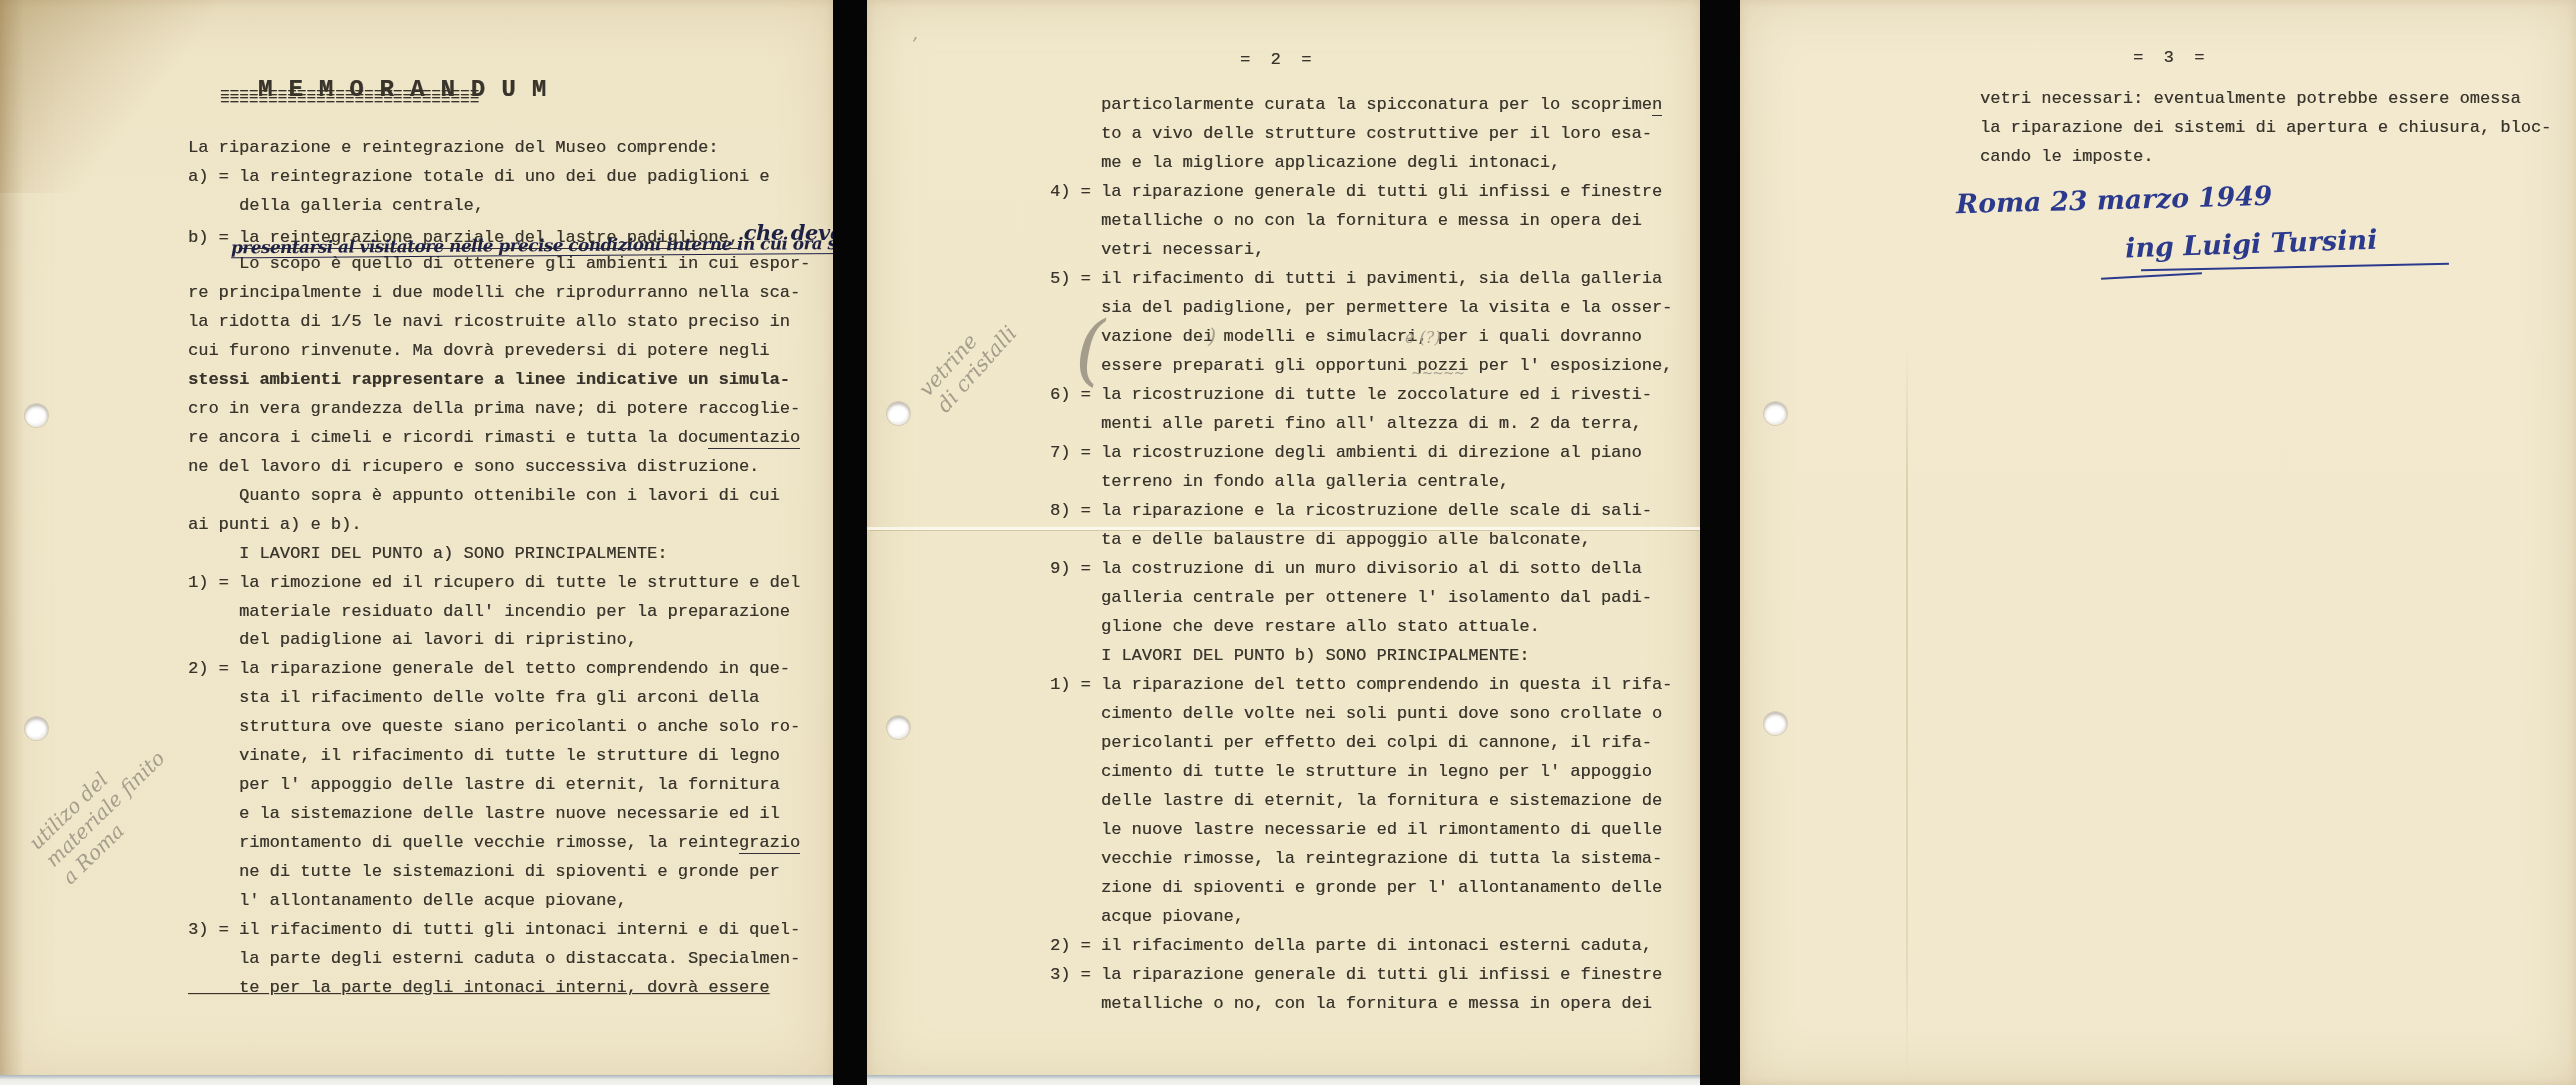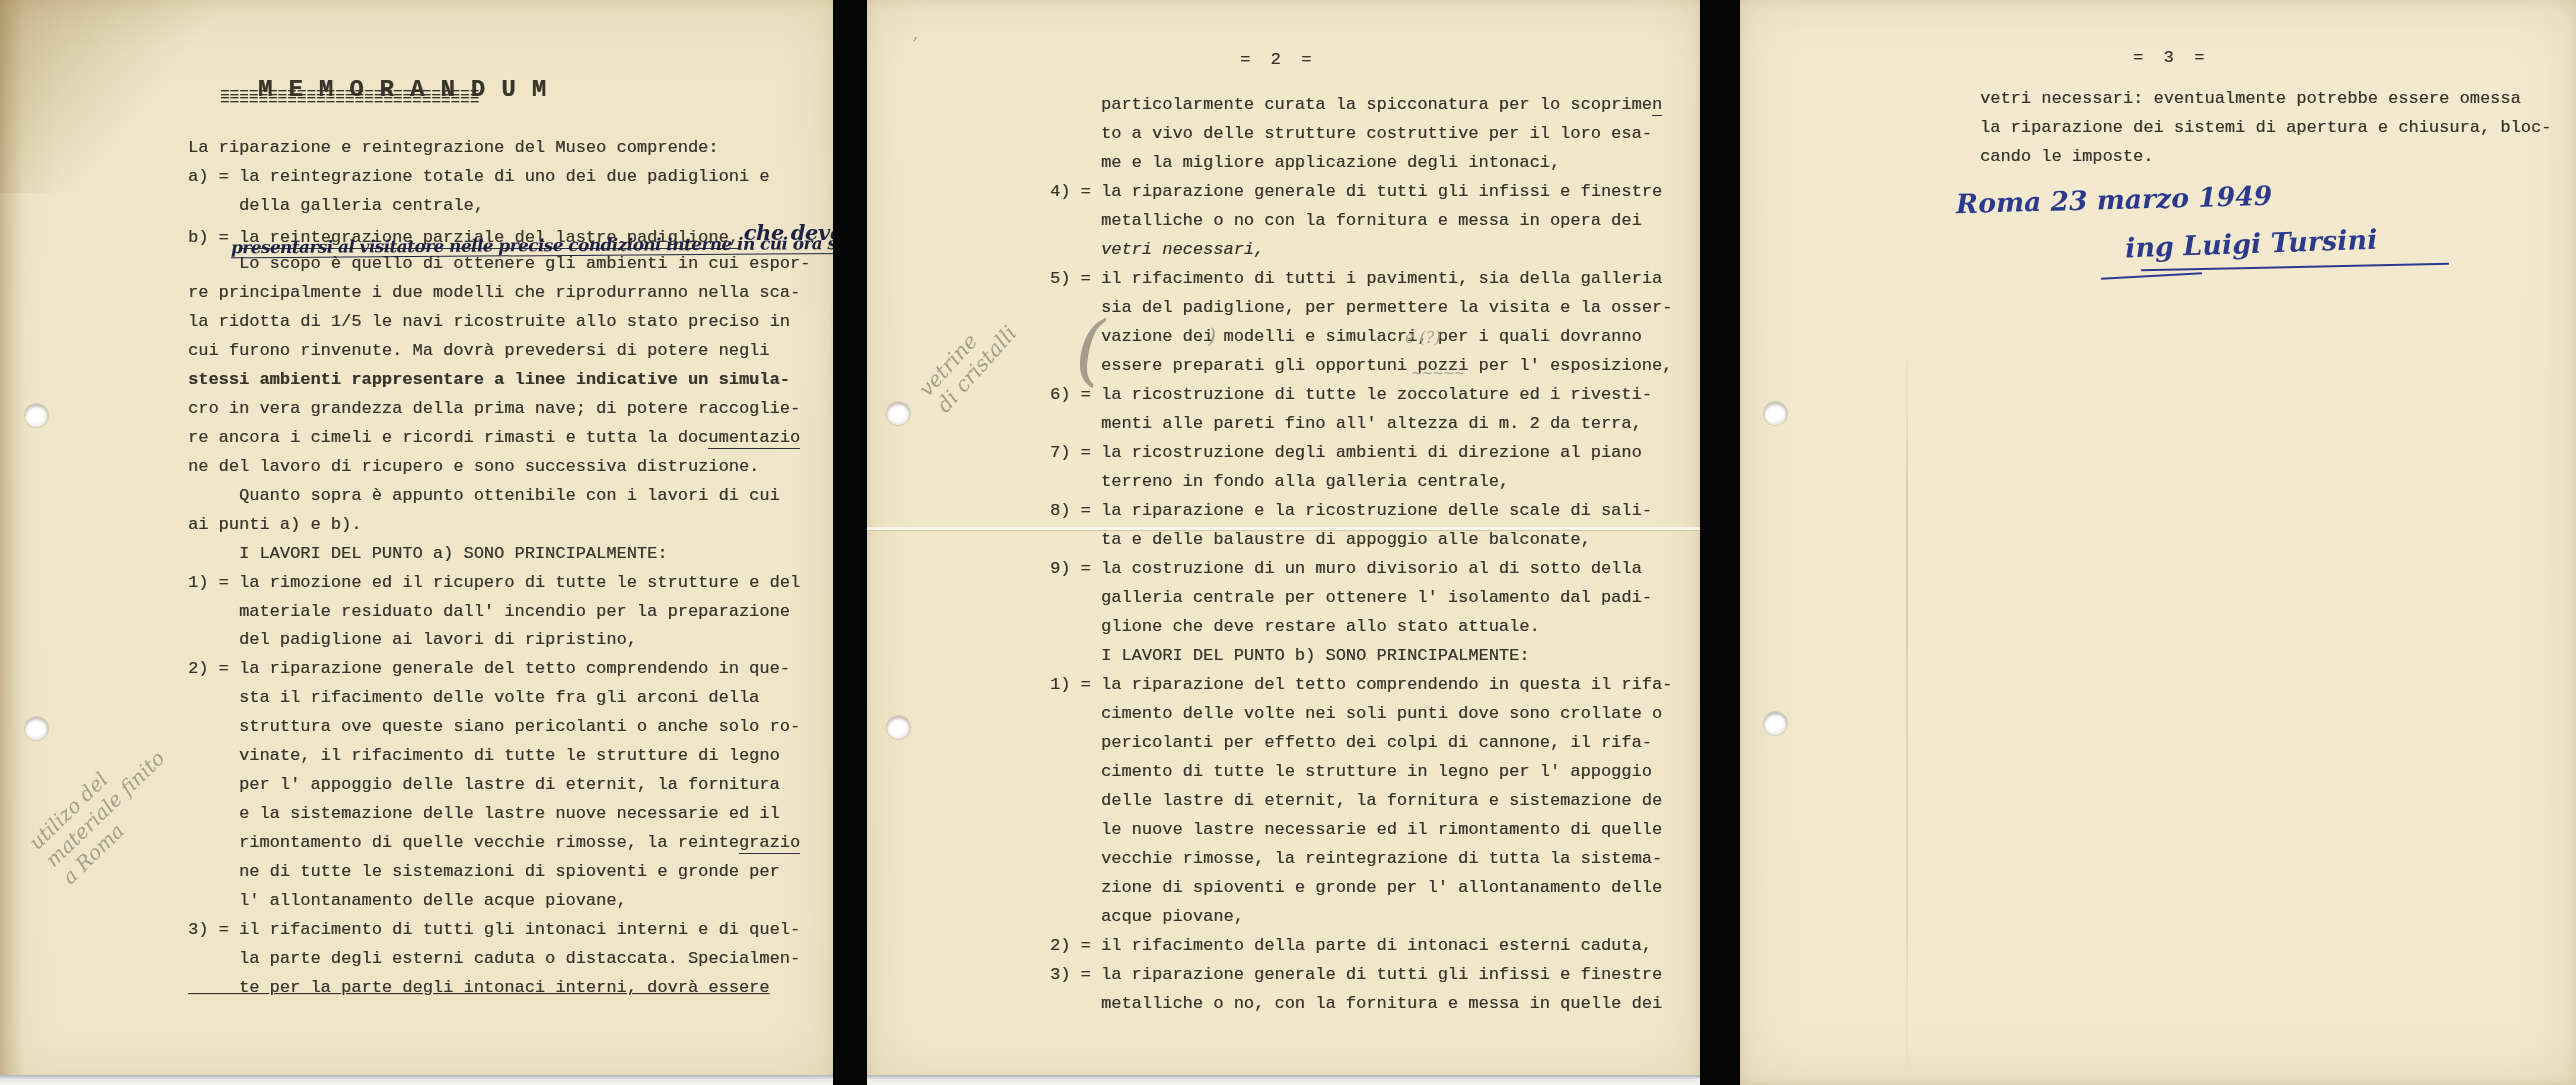--- a/index.html
+++ b/index.html
@@ -96,21 +96,21 @@
   <div class="sep" style="left:833px;width:34px;"></div>
 
   <section class="page" id="page-2">
     <div class="page-num" style="left:373px;top:50px;">=  2  =</div>
     <div class="text-layer">
         <div class="tline" style="left: 183px; top: 90px;"><span class="seg-t">     particolarmente curata la spicconatura per lo scoprime</span><span class="seg-tu">n</span></div>
         <div class="tline" style="left: 183px; top: 119px;"><span class="seg-t">     to a vivo delle strutture costruttive per il loro esa-</span></div>
         <div class="tline" style="left: 183px; top: 148px;"><span class="seg-t">     me e la migliore applicazione degli intonaci,</span></div>
         <div class="tline" style="left: 183px; top: 177px;"><span class="seg-t">4) = la riparazione generale di tutti gli infissi e finestre</span></div>
         <div class="tline" style="left: 183px; top: 206px;"><span class="seg-t">     metalliche o no con la fornitura e messa in opera dei</span></div>
-        <div class="tline" style="left: 183px; top: 235px; font-style: italic;"><span class="seg-t">     vetri necessari,</span></div>
+        <div class="tline" style="left: 183px; top: 235px;"><span class="seg-t">     vetri necessari,</span></div>
         <div class="tline" style="left: 183px; top: 264px;"><span class="seg-t">5) = il rifacimento di tutti i pavimenti, sia della galleria</span></div>
         <div class="tline" style="left: 183px; top: 293px;"><span class="seg-t">     sia del padiglione, per permettere la visita e la osser-</span></div>
         <div class="tline" style="left: 183px; top: 322px;"><span class="seg-t">     vazione dei modelli e simulacri, per i quali dovranno</span></div>
         <div class="tline" style="left: 183px; top: 351px;"><span class="seg-t">     essere preparati gli opportuni pozzi per l' esposizione,</span></div>
         <div class="tline" style="left: 183px; top: 380px;"><span class="seg-t">6) = la ricostruzione di tutte le zoccolature ed i rivesti-</span></div>
         <div class="tline" style="left: 183px; top: 409px;"><span class="seg-t">     menti alle pareti fino all' altezza di m. 2 da terra,</span></div>
         <div class="tline" style="left: 183px; top: 438px;"><span class="seg-t">7) = la ricostruzione degli ambienti di direzione al piano</span></div>
         <div class="tline" style="left: 183px; top: 467px;"><span class="seg-t">     terreno in fondo alla galleria centrale,</span></div>
         <div class="tline" style="left: 183px; top: 496px;"><span class="seg-t">8) = la riparazione e la ricostruzione delle scale di sali-</span></div>
         <div class="tline" style="left: 183px; top: 525px;"><span class="seg-t">     ta e delle balaustre di appoggio alle balconate,</span></div>
@@ -122,21 +122,21 @@
         <div class="tline" style="left: 183px; top: 699px;"><span class="seg-t">     cimento delle volte nei soli punti dove sono crollate o</span></div>
         <div class="tline" style="left: 183px; top: 728px;"><span class="seg-t">     pericolanti per effetto dei colpi di cannone, il rifa-</span></div>
         <div class="tline" style="left: 183px; top: 757px;"><span class="seg-t">     cimento di tutte le strutture in legno per l' appoggio</span></div>
         <div class="tline" style="left: 183px; top: 786px;"><span class="seg-t">     delle lastre di eternit, la fornitura e sistemazione de</span></div>
         <div class="tline" style="left: 183px; top: 815px;"><span class="seg-t">     le nuove lastre necessarie ed il rimontamento di quelle</span></div>
         <div class="tline" style="left: 183px; top: 844px;"><span class="seg-t">     vecchie rimosse, la reintegrazione di tutta la sistema-</span></div>
         <div class="tline" style="left: 183px; top: 873px;"><span class="seg-t">     zione di spioventi e gronde per l' allontanamento delle</span></div>
         <div class="tline" style="left: 183px; top: 902px;"><span class="seg-t">     acque piovane,</span></div>
         <div class="tline" style="left: 183px; top: 931px;"><span class="seg-t">2) = il rifacimento della parte di intonaci esterni caduta,</span></div>
         <div class="tline" style="left: 183px; top: 960px;"><span class="seg-t">3) = la riparazione generale di tutti gli infissi e finestre</span></div>
-        <div class="tline" style="left: 183px; top: 989px;"><span class="seg-t">     metalliche o no, con la fornitura e messa in quelle dei</span></div>
+        <div class="tline" style="left: 183px; top: 989px;"><span class="seg-t">     metalliche o no, con la fornitura e messa in opera dei</span></div>
       </div>
     <div class="crease-h" style="left:0;top:527px;width:833px;"></div>
     <div class="hole" style="left:20px;top:402px;"></div>
     <div class="hole" style="left:20px;top:716px;"></div>
     <div class="strip"></div>
   <div class="pencil" style="left: 47px; top: 385px; font-size: 21px; line-height: 24px; transform: rotate(-48deg); transform-origin: left top;">vetrine<br>di cristalli</div>
       <div class="pencil" style="left: 208px; top: 311px; font-size: 77px; font-weight: 300; line-height: 77px;">(</div>
       <div class="pencil" style="left: 341px; top: 324px; font-size: 21px;">)</div>
       <div class="pencil" style="left: 538px; top: 328px; font-size: 16px;">e (?)</div>
       <div class="pencil" style="left: 544px; top: 364px; font-size: 13.7px; letter-spacing: -0.8px;">~~~~~</div>

